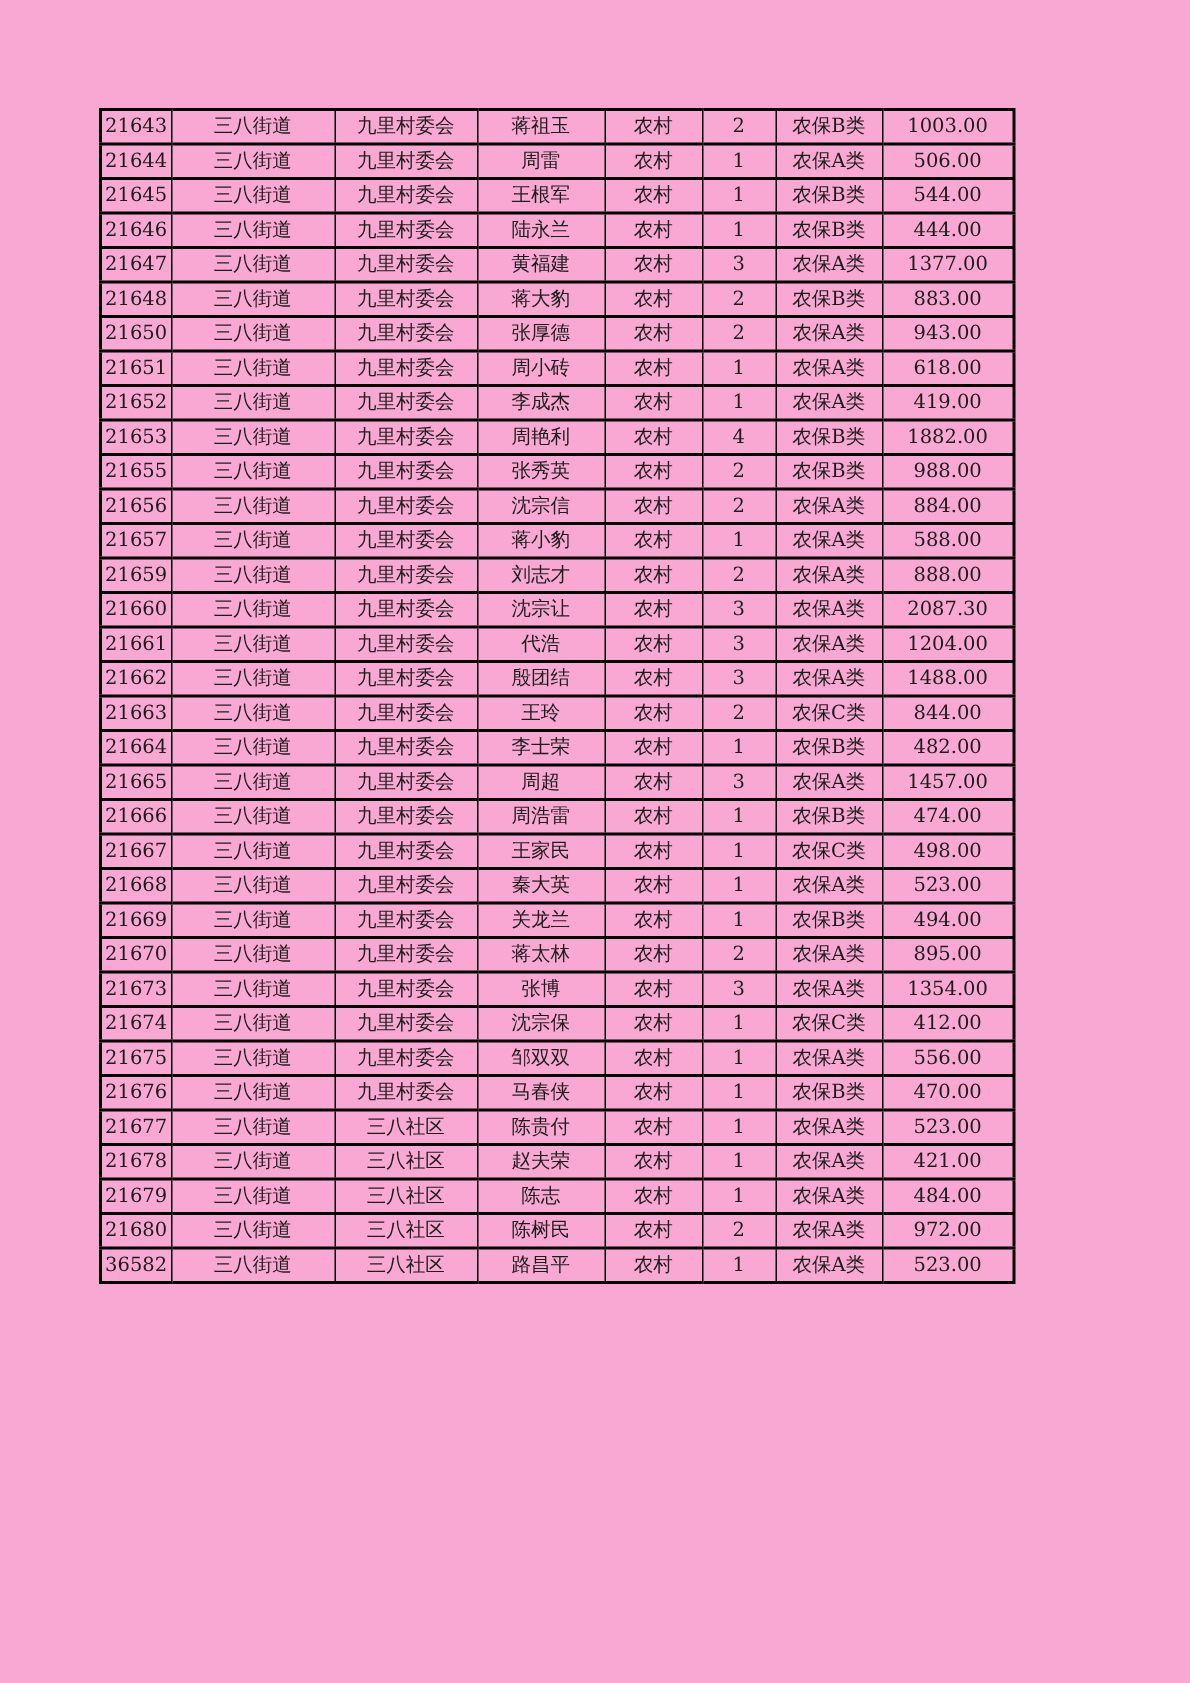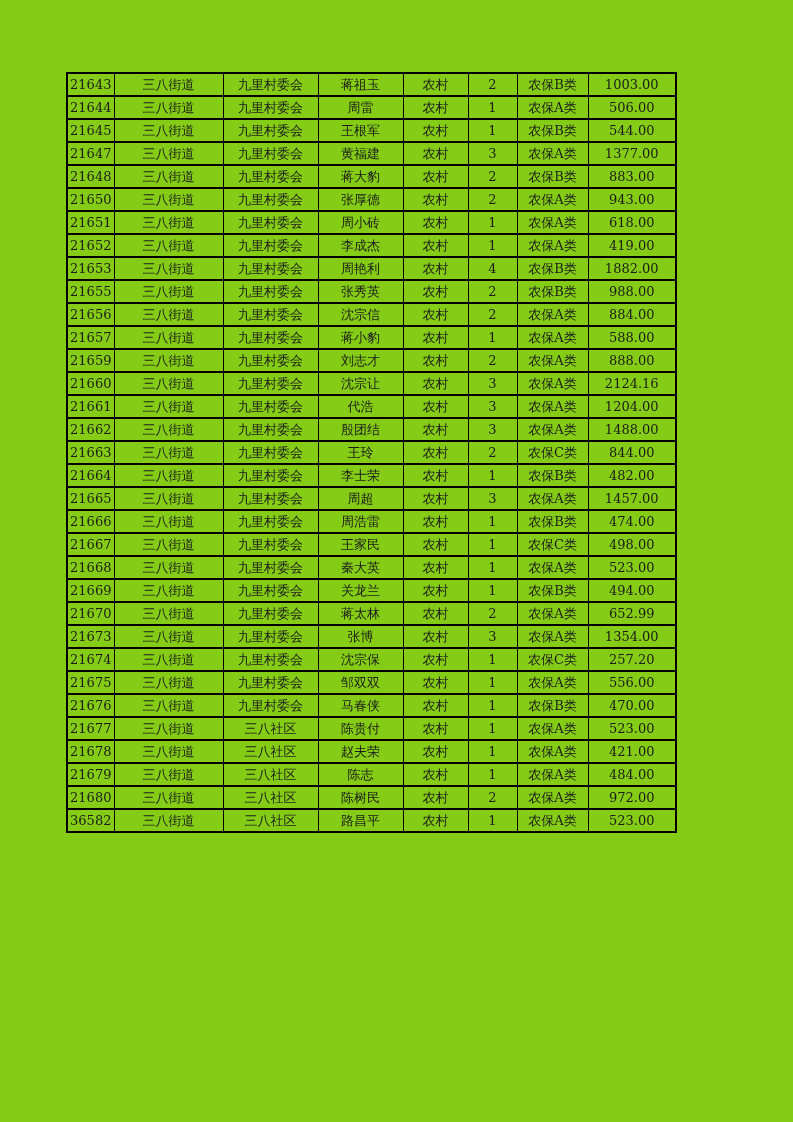--- a/index.html
+++ b/index.html
@@ -6,21 +6,21 @@
   html, body {
     width: 793px;
     height: 1122px;
     background: #ffffff;
     font-family: "DejaVu Serif", "Liberation Serif", serif;
   }
   .page {
     position: relative;
     width: 793px;
     height: 1122px;
-    background: #84cc16;
+    background: #f9a8d4;
     overflow: hidden;
   }
   table.data-table {
     position: absolute;
     left: 66px;
     top: 72px;
     border-collapse: collapse;
     table-layout: fixed;
     width: 609px;
     border: 2px solid #000000;
@@ -89,20 +89,30 @@
           <td>21645</td>
           <td>三八街道</td>
           <td>九里村委会</td>
           <td>王根军</td>
           <td>农村</td>
           <td>1</td>
           <td>农保B类</td>
           <td>544.00</td>
         </tr>
         <tr>
+          <td>21646</td>
+          <td>三八街道</td>
+          <td>九里村委会</td>
+          <td>陆永兰</td>
+          <td>农村</td>
+          <td>1</td>
+          <td>农保B类</td>
+          <td>444.00</td>
+        </tr>
+        <tr>
           <td>21647</td>
           <td>三八街道</td>
           <td>九里村委会</td>
           <td>黄福建</td>
           <td>农村</td>
           <td>3</td>
           <td>农保A类</td>
           <td>1377.00</td>
         </tr>
         <tr>
@@ -196,21 +206,21 @@
           <td>888.00</td>
         </tr>
         <tr>
           <td>21660</td>
           <td>三八街道</td>
           <td>九里村委会</td>
           <td>沈宗让</td>
           <td>农村</td>
           <td>3</td>
           <td>农保A类</td>
-          <td>2124.16</td>
+          <td>2087.30</td>
         </tr>
         <tr>
           <td>21661</td>
           <td>三八街道</td>
           <td>九里村委会</td>
           <td>代浩</td>
           <td>农村</td>
           <td>3</td>
           <td>农保A类</td>
           <td>1204.00</td>
@@ -296,41 +306,41 @@
           <td>494.00</td>
         </tr>
         <tr>
           <td>21670</td>
           <td>三八街道</td>
           <td>九里村委会</td>
           <td>蒋太林</td>
           <td>农村</td>
           <td>2</td>
           <td>农保A类</td>
-          <td>652.99</td>
+          <td>895.00</td>
         </tr>
         <tr>
           <td>21673</td>
           <td>三八街道</td>
           <td>九里村委会</td>
           <td>张博</td>
           <td>农村</td>
           <td>3</td>
           <td>农保A类</td>
           <td>1354.00</td>
         </tr>
         <tr>
           <td>21674</td>
           <td>三八街道</td>
           <td>九里村委会</td>
           <td>沈宗保</td>
           <td>农村</td>
           <td>1</td>
           <td>农保C类</td>
-          <td>257.20</td>
+          <td>412.00</td>
         </tr>
         <tr>
           <td>21675</td>
           <td>三八街道</td>
           <td>九里村委会</td>
           <td>邹双双</td>
           <td>农村</td>
           <td>1</td>
           <td>农保A类</td>
           <td>556.00</td>

